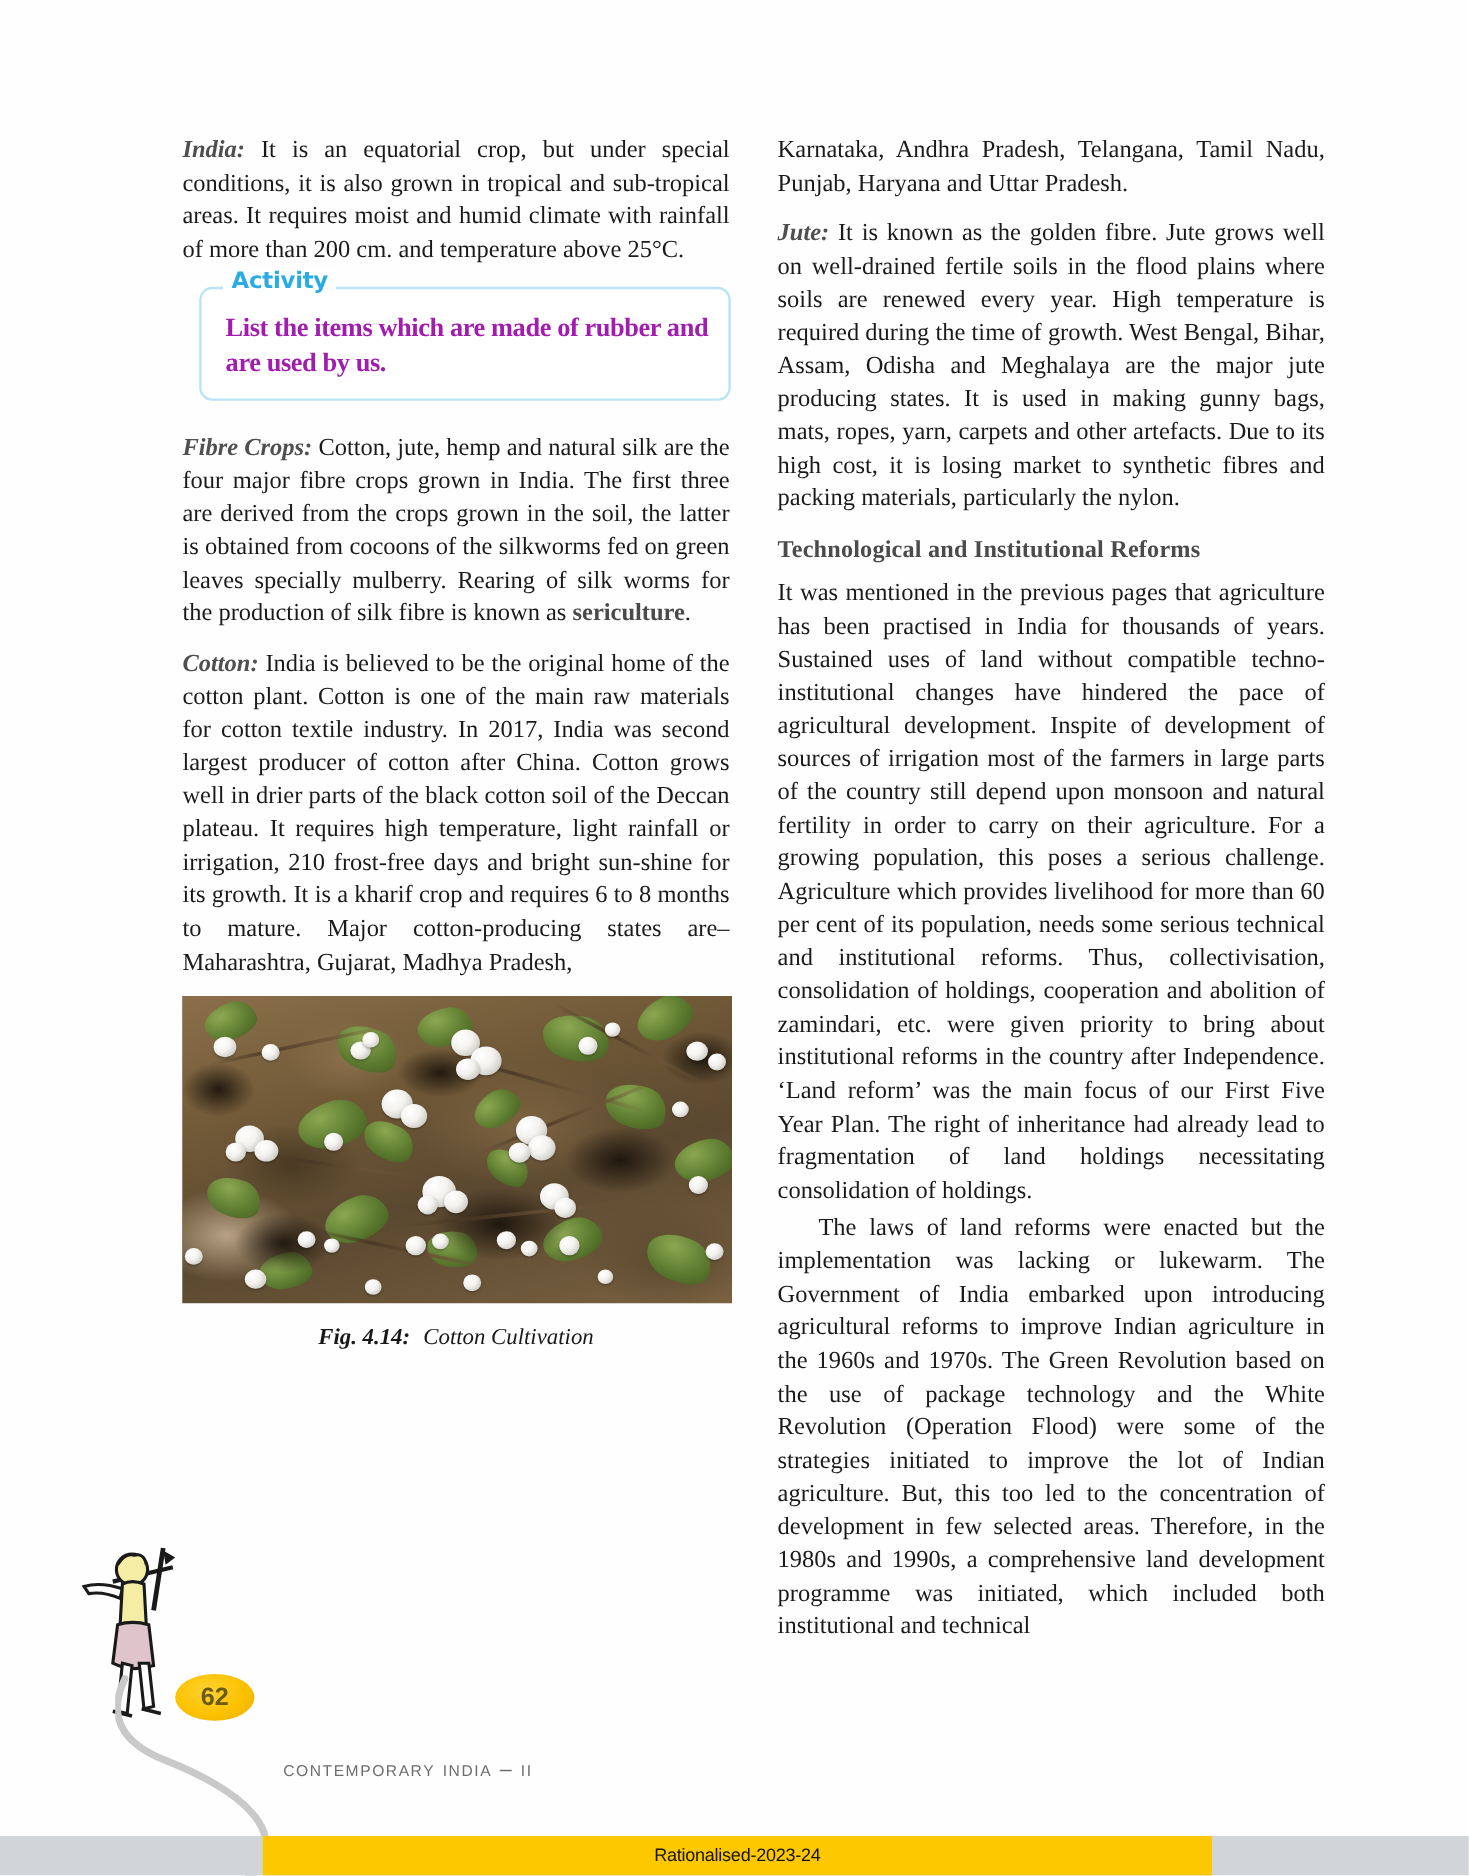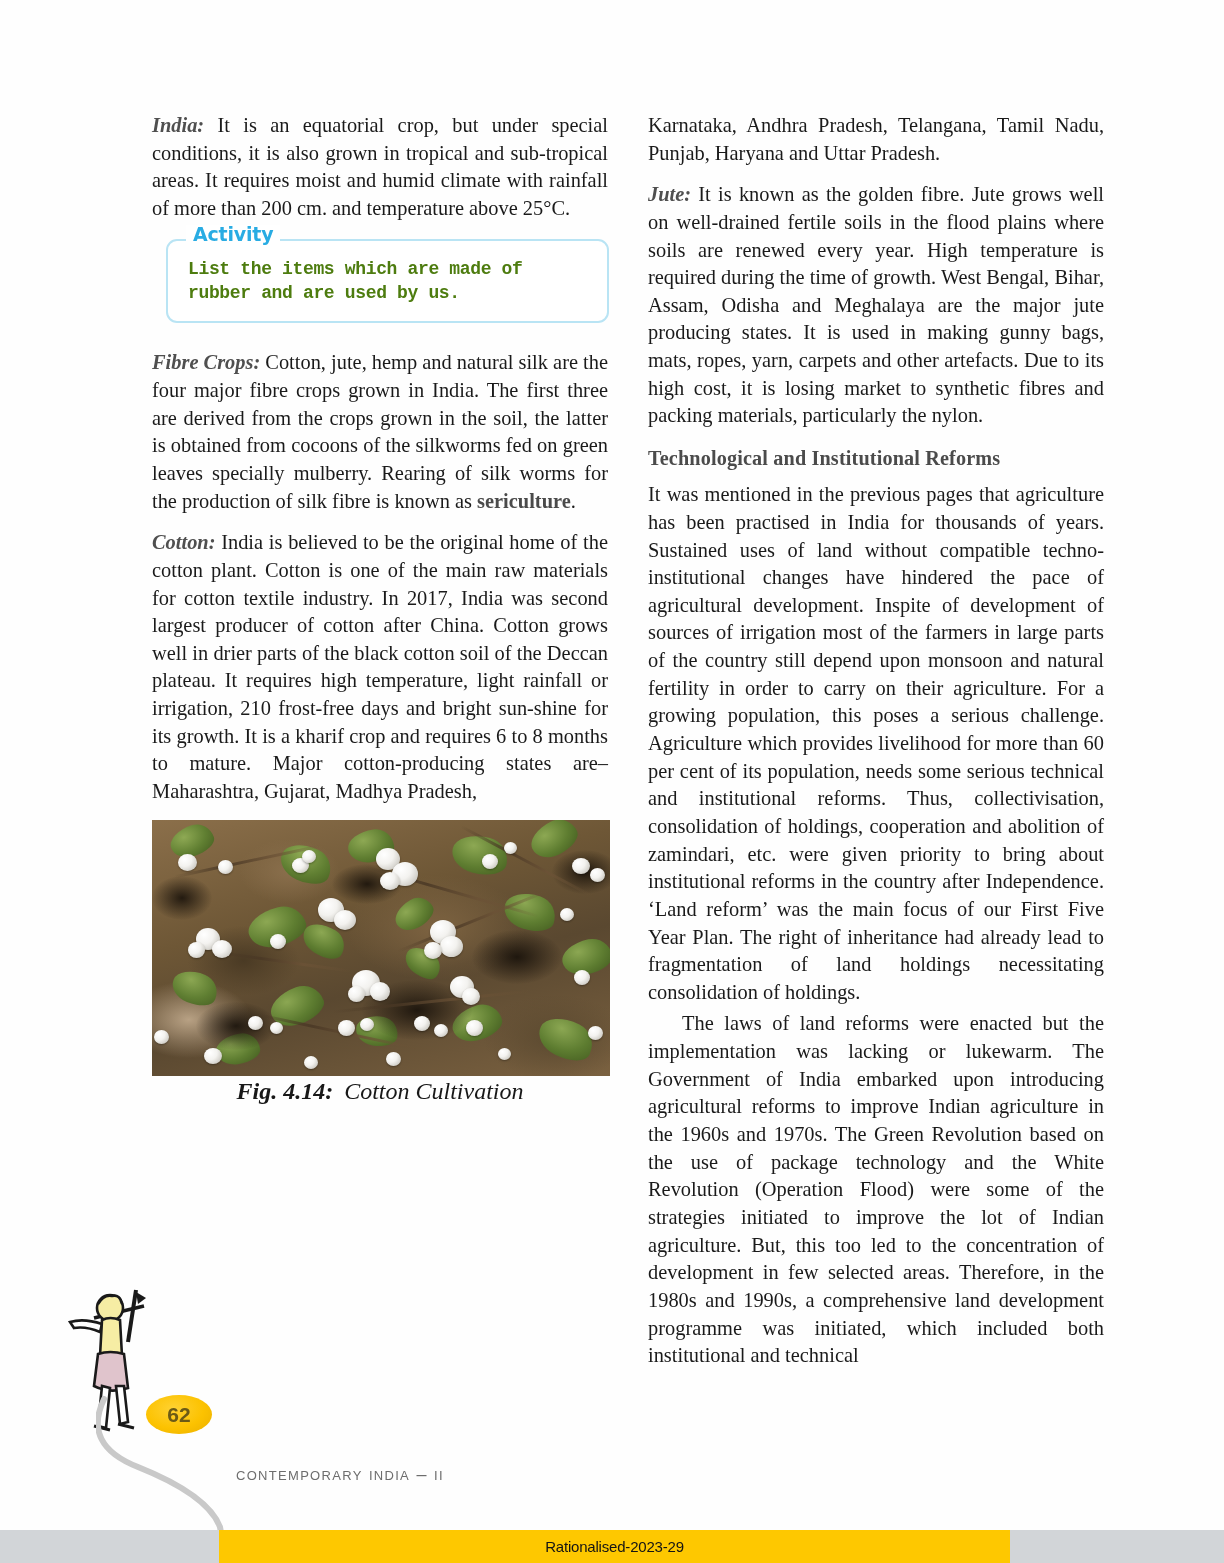--- a/index.html
+++ b/index.html
@@ -90,24 +90,24 @@
     background: #ffffff;
     padding: 0 7px;
     color: #29ace3;
     font-family: "DejaVu Sans", sans-serif;
     font-size: 19px;
     font-weight: 600;
     letter-spacing: -0.2px;
     line-height: 1;
   }
   .activity-text {
-    font-family: Liberation Mono, monospace;
-    font-size: 18px;
+    font-family: Liberation Serif, serif;
+    font-size: 22px;
     line-height: 1.33;
-    color: #4d7c0f;
+    color: #a21caf;
     font-weight: 600;
     letter-spacing: -0.35px;
   }
 
   
   .figure {
     margin: 12px 0 0 0;
   }
   .photo {
     width: 458px;
@@ -146,23 +146,23 @@
     background: radial-gradient(circle at 34% 30%, #ffffff 0%, #f3f2ef 42%, #d4d2cc 72%, #a9a69e 100%);
     box-shadow: 0 1px 2px rgba(0,0,0,0.32);
   }
   .dark {
     position: absolute;
     background: radial-gradient(ellipse at center, rgba(20,14,8,0.85) 0%, rgba(20,14,8,0) 72%);
     border-radius: 50%;
   }
 
   .fig-caption {
-    margin-top: 2px;
+    margin-top: 18px;
     text-align: center;
-    font-size: 24px;
+    font-size: 19px;
     color: #181818;
     font-style: italic;
   }
   .fig-caption .figno {
     font-weight: bold;
     font-style: italic;
   }
   .fig-caption .figtitle {
     font-style: italic;
     padding-left: 11px;
@@ -377,16 +377,16 @@
 
   <svg id="squiggle" viewBox="0 0 230 170">
     <path d="M8 4 Q-14 50 42 72 Q112 100 124 132 Q130 158 110 170" stroke="#c9c9c9" stroke-width="6" fill="none" stroke-linecap="round"></path>
   </svg>
 
   <div class="pagebubble">62</div>
   <div class="footer-title">Contemporary India – II</div>
 
   <div id="bottombar"></div>
   <div id="ratbanner">
-    <span>Rationalised-2023-29</span>
+    <span>Rationalised-2023-24</span>
   </div>
 
 </div>
 
 </body></html>

